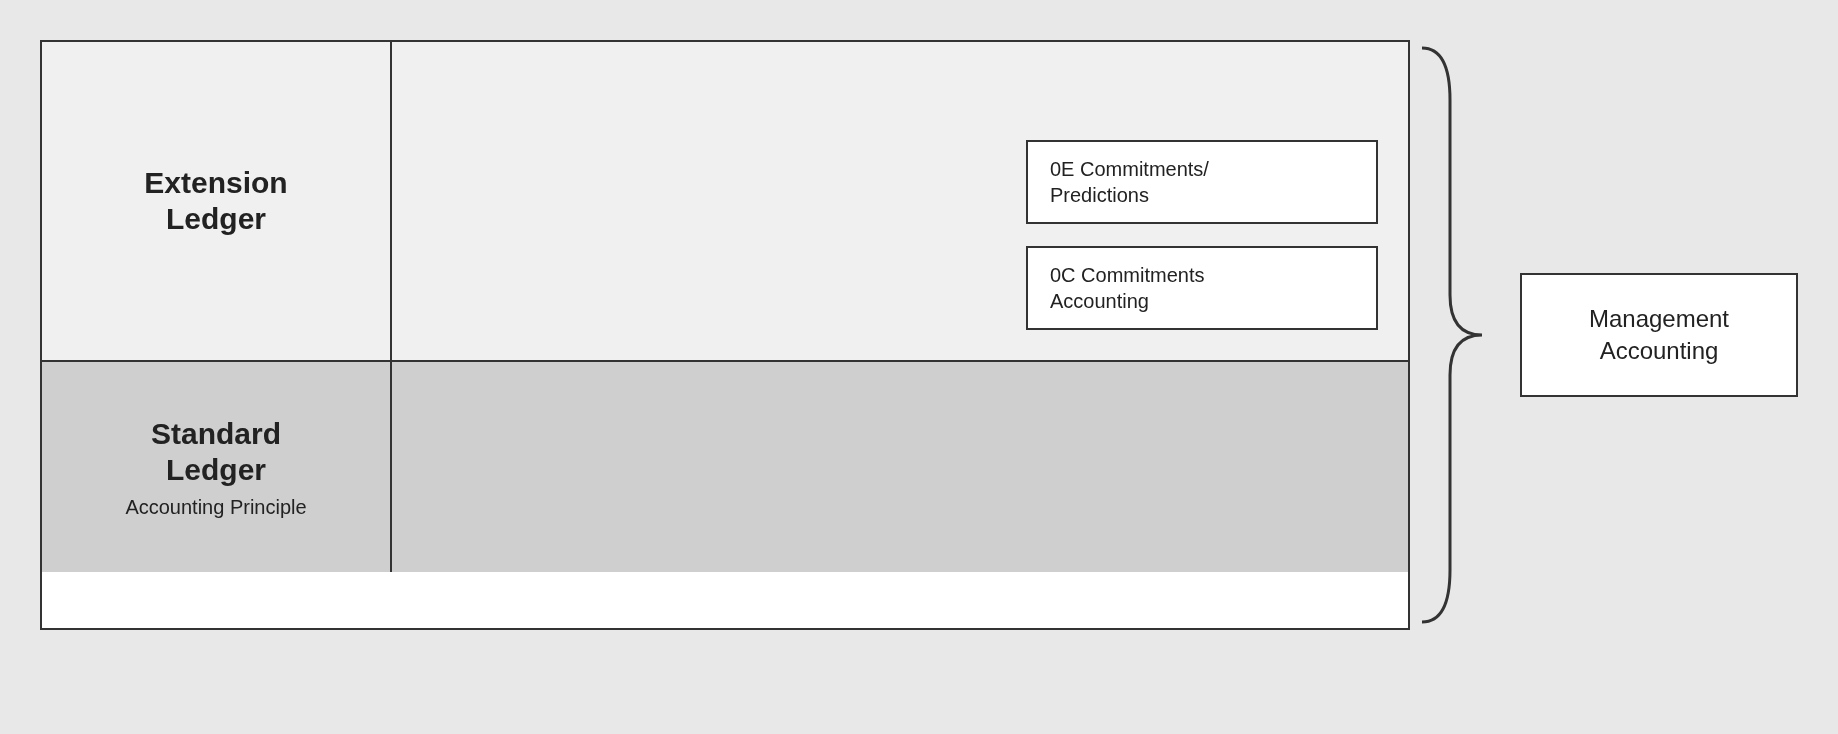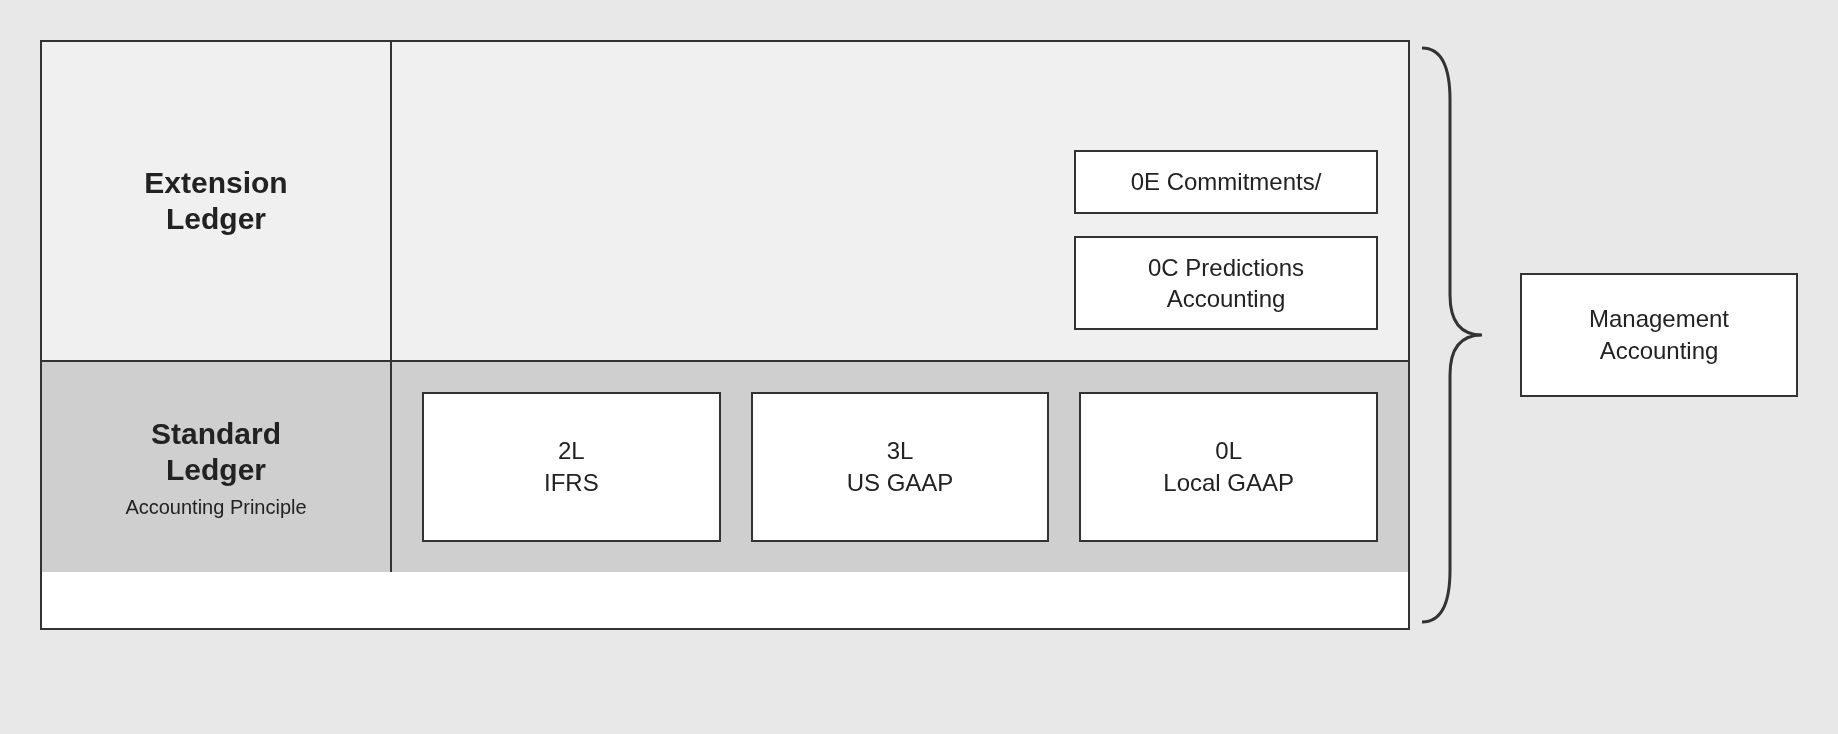--- a/index.html
+++ b/index.html
@@ -49,25 +49,24 @@
   .ext-content {
     justify-content: flex-end;
     align-items: flex-start;
     flex-direction: column;
     align-items: flex-end;
     gap: 22px;
   }
   .chip {
     background: #fff;
     border: 2px solid #333;
-    font-size: 24px;
-    text-align: center;
+    font-size: 20px;
     line-height: 1.3;
     padding: 14px 22px;
-    width: 304px;
+    width: 352px;
   }
   .std-content {
     justify-content: space-between;
     align-items: stretch;
     gap: 30px;
   }
   .std-box {
     background: #fff;
     border: 2px solid #333;
     flex: 1;
@@ -114,49 +113,36 @@
     <div class="row row-ext">
       <div class="cell-label">
         <div class="heading">
           <div>Extension</div>
           <div>Ledger</div>
         </div>
       </div>
       <div class="cell-content ext-content">
         <div class="chip">
           <div>0E Commitments/</div>
+          <div>Predictions</div>
         </div>
         <div class="chip">
-          <div>0C Predictions</div>
+          <div>0C Commitments</div>
           <div>Accounting</div>
         </div>
       </div>
     </div>
 
     <div class="row row-std">
       <div class="cell-label">
         <div class="heading">
           <div>Standard</div>
           <div>Ledger</div>
         </div>
         <div class="sub">Accounting Principle</div>
-      </div>
-      <div class="cell-content std-content">
-        <div class="std-box">
-          <div>2L</div>
-          <div>IFRS</div>
-        </div>
-        <div class="std-box">
-          <div>3L</div>
-          <div>US GAAP</div>
-        </div>
-        <div class="std-box">
-          <div>0L</div>
-          <div>Local GAAP</div>
-        </div>
       </div>
     </div>
 
   </div>
 
   <div class="brace-wrap">
     <svg class="brace" viewBox="0 0 80 590" preserveAspectRatio="none">
       <path d="M 12 8
                Q 40 8 40 60
                L 40 255

